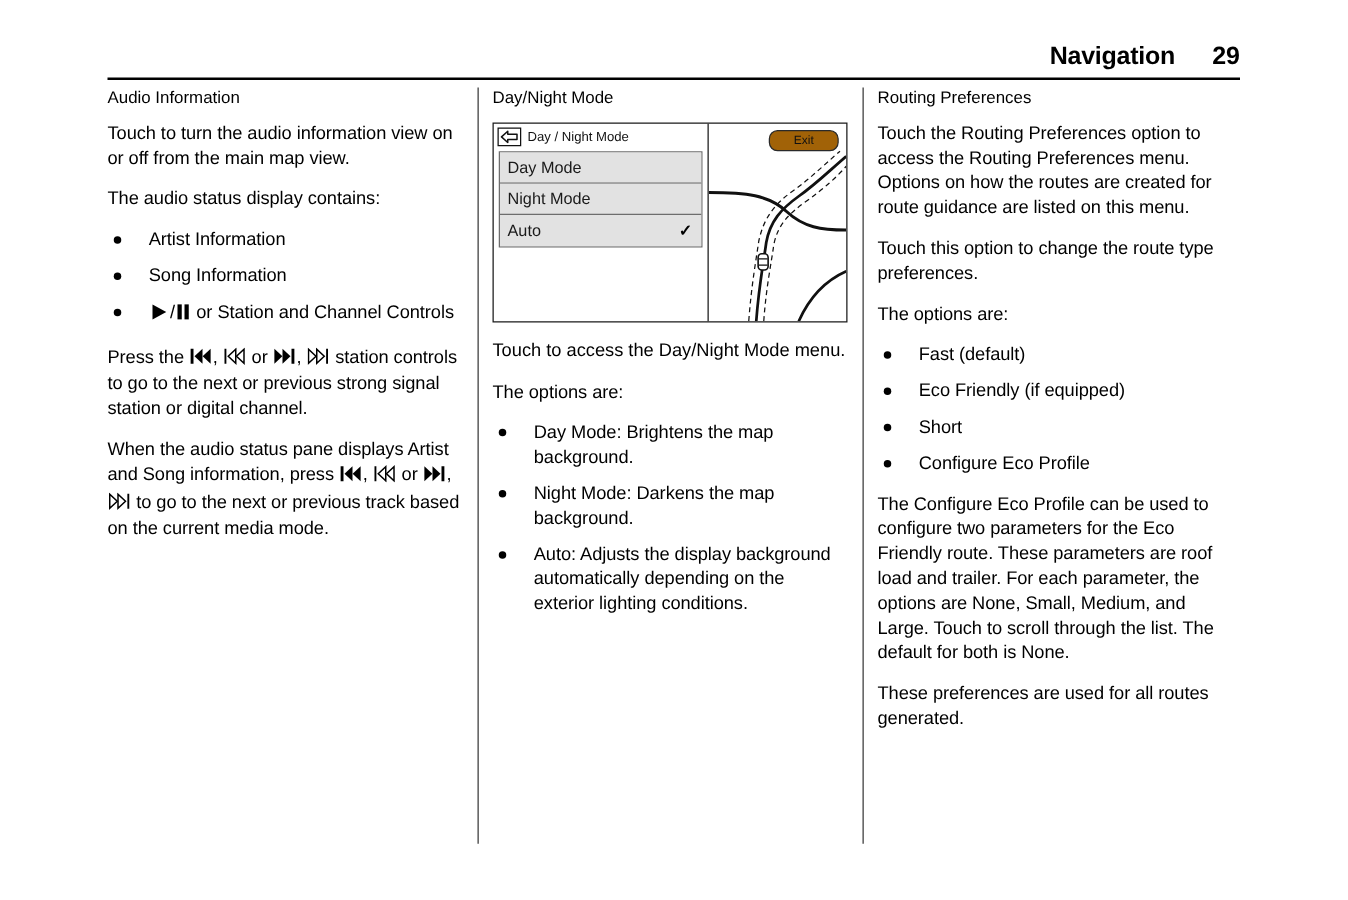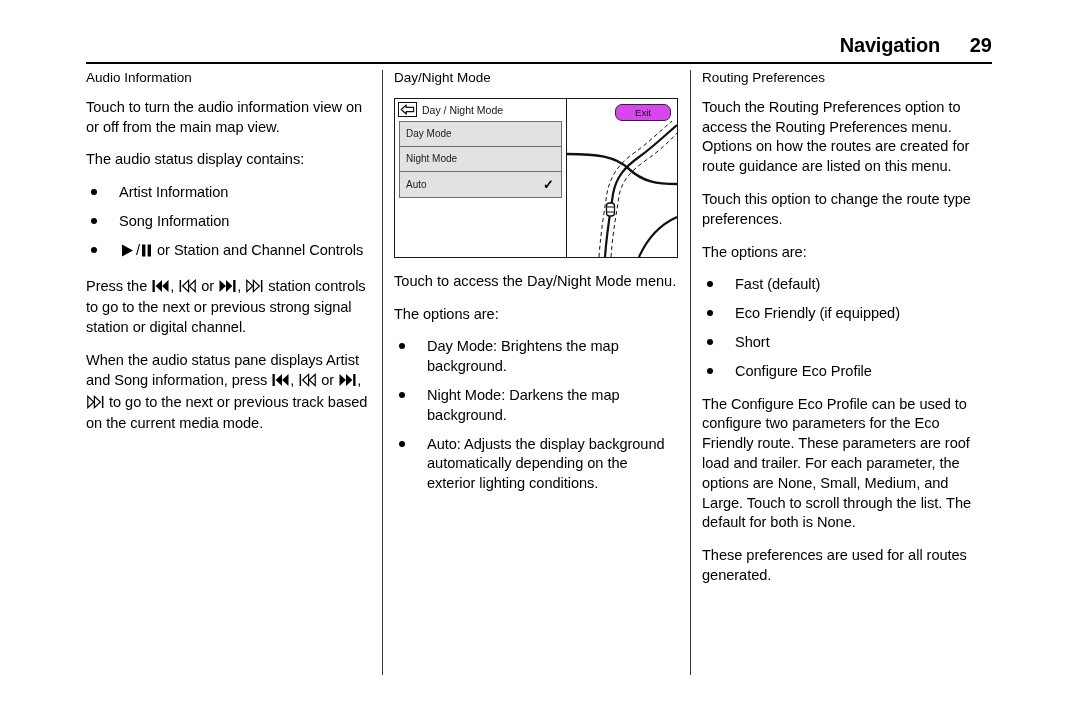--- a/index.html
+++ b/index.html
@@ -175,21 +175,21 @@
     background: #e2e2e2;
     border-bottom: 1.1px solid #6d6d6d;
     display: flex;
     align-items: center;
     padding: 0 7px 0 6px;
     box-sizing: border-box;
     justify-content: space-between;
   }
   .menu-row:last-child { border-bottom: none; }
   .menu-row .label {
-    font-size: 10px;
+    font-size: 13px;
     color: #1a1a1a;
     white-space: nowrap;
   }
   .menu-row .check {
     font-size: 13px;
     line-height: 1;
     font-weight: bold;
     color: #000;
   }
   #device-right-pane {
@@ -198,21 +198,21 @@
     overflow: hidden;
   }
   #exit-button {
     position: absolute;
     right: 6px;
     top: 5px;
     width: 54px;
     height: 15px;
     border: 1.2px solid #2a2a2a;
     border-radius: 7px;
-    background: #d946ef;
+    background: #a16207;
     display: flex;
     align-items: center;
     justify-content: center;
     z-index: 3;
   }
   #exit-button .label {
     font-size: 9.6px;
     color: #111;
   }
   #map-svg {

